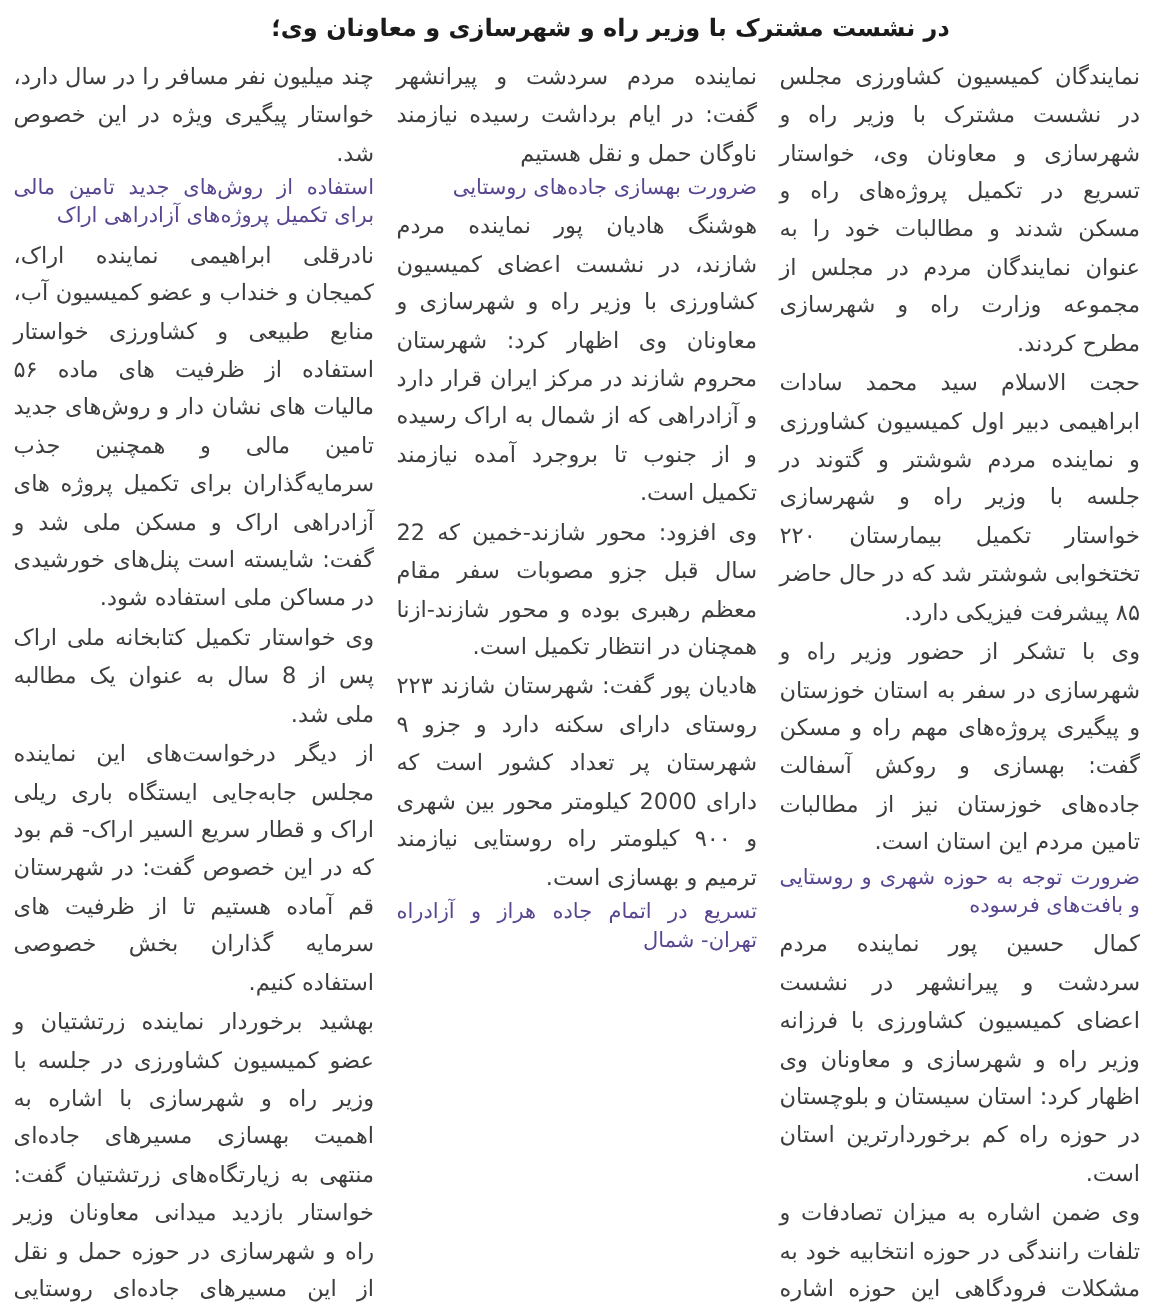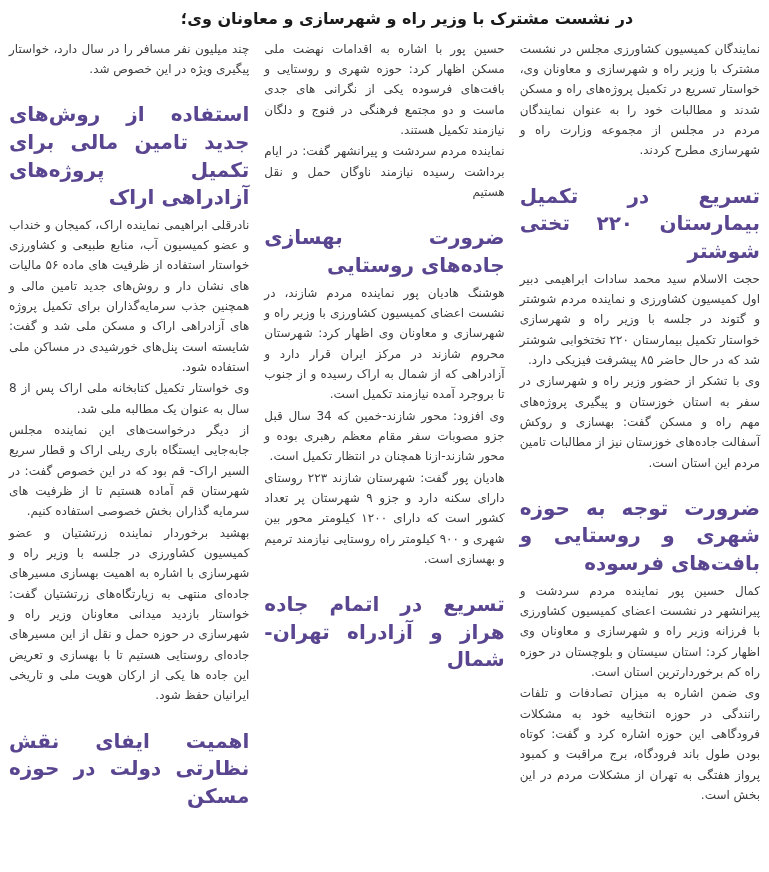--- a/index.html
+++ b/index.html
@@ -16,53 +16,51 @@
     text-align:center;font-weight:800;font-size:31px;line-height:1.33;
     color:#0f0f0f;margin:3px 14px 4px;letter-spacing:-0.5px;
   }
   .headline .hl-line{display:block;}
   .columns{
     direction:rtl;display:grid;grid-template-columns:repeat(3,1fr);
     column-gap:15px;padding:9px 9px 0;box-sizing:border-box;
   }
   .col{min-width:0;}
   .para{
-    font-size:12px;line-height:1.695;text-align:justify;
+    font-size:15px;line-height:1.695;text-align:justify;
     color:#3e3e40;margin:0 0 1px;
   }
   .sec-heading{
-    font-size:20px;line-height:1.38;font-weight:700;
-    color:var(--heading-color,#5a4690);margin:22px 0 3px;text-align:justify;
+    font-size:14px;line-height:1.38;font-weight:400;
+    color:var(--heading-color,#5a4690);margin:1px 0 3px;text-align:justify;
   }
 </style>
 </head>
 <body>
 
 <div class="page">
   <header>
     <div class="kicker">در نشست مشترک با وزیر راه و شهرسازی و معاونان وی؛</div>
   </header>
 
   <main class="columns">
     <section class="col">
         <p class="para">نمایندگان کمیسیون کشاورزی مجلس در نشست مشترک با وزیر راه و شهرسازی و معاونان وی، خواستار تسریع در تکمیل پروژه‌های راه و مسکن شدند و مطالبات خود را به عنوان نمایندگان مردم در مجلس از مجموعه وزارت راه و شهرسازی مطرح کردند.</p>
-        <h3 class="sec-heading">تسریع در تکمیل بیمارستان ۲۲۰ تختی شوشتر</h3>
         <p class="para">حجت الاسلام سید محمد سادات ابراهیمی دبیر اول کمیسیون کشاورزی و نماینده مردم شوشتر و گتوند در جلسه با وزیر راه و شهرسازی خواستار تکمیل بیمارستان ۲۲۰ تختخوابی شوشتر شد که در حال حاضر ۸۵ پیشرفت فیزیکی دارد.</p>
         <p class="para">وی با تشکر از حضور وزیر راه و شهرسازی در سفر به استان خوزستان و پیگیری پروژه‌های مهم راه و مسکن گفت: بهسازی و روکش آسفالت جاده‌های خوزستان نیز از مطالبات تامین مردم این استان است.</p>
         <h3 class="sec-heading">ضرورت توجه به حوزه شهری و روستایی و بافت‌های فرسوده</h3>
         <p class="para">کمال حسین پور نماینده مردم سردشت و پیرانشهر در نشست اعضای کمیسیون کشاورزی با فرزانه وزیر راه و شهرسازی و معاونان وی اظهار کرد: استان سیستان و بلوچستان در حوزه راه کم برخوردارترین استان است.</p>
         <p class="para">وی ضمن اشاره به میزان تصادفات و تلفات رانندگی در حوزه انتخابیه خود به مشکلات فرودگاهی این حوزه اشاره کرد و گفت: کوتاه بودن طول باند فرودگاه، برج مراقبت و کمبود پرواز هفتگی به تهران از مشکلات مردم در این بخش است.</p>
       </section>
     <section class="col">
-        <p class="para">حسین پور با اشاره به اقدامات نهضت ملی مسکن اظهار کرد: حوزه شهری و روستایی و بافت‌های فرسوده یکی از نگرانی های جدی ماست و دو مجتمع فرهنگی در فنوج و دلگان نیازمند تکمیل هستند.</p>
         <p class="para">نماینده مردم سردشت و پیرانشهر گفت: در ایام برداشت رسیده نیازمند ناوگان حمل و نقل هستیم</p>
         <h3 class="sec-heading">ضرورت بهسازی جاده‌های روستایی</h3>
         <p class="para">هوشنگ هادیان پور نماینده مردم شازند، در نشست اعضای کمیسیون کشاورزی با وزیر راه و شهرسازی و معاونان وی اظهار کرد: شهرستان محروم شازند در مرکز ایران قرار دارد و آزادراهی که از شمال به اراک رسیده و از جنوب تا بروجرد آمده نیازمند تکمیل است.</p>
-        <p class="para">وی افزود: محور شازند-خمین که 34 سال قبل جزو مصوبات سفر مقام معظم رهبری بوده و محور شازند-ازنا همچنان در انتظار تکمیل است.</p>
-        <p class="para">هادیان پور گفت: شهرستان شازند ۲۲۳ روستای دارای سکنه دارد و جزو ۹ شهرستان پر تعداد کشور است که دارای ۱۲۰۰ کیلومتر محور بین شهری و ۹۰۰ کیلومتر راه روستایی نیازمند ترمیم و بهسازی است.</p>
+        <p class="para">وی افزود: محور شازند-خمین که 22 سال قبل جزو مصوبات سفر مقام معظم رهبری بوده و محور شازند-ازنا همچنان در انتظار تکمیل است.</p>
+        <p class="para">هادیان پور گفت: شهرستان شازند ۲۲۳ روستای دارای سکنه دارد و جزو ۹ شهرستان پر تعداد کشور است که دارای 2000 کیلومتر محور بین شهری و ۹۰۰ کیلومتر راه روستایی نیازمند ترمیم و بهسازی است.</p>
         <h3 class="sec-heading">تسریع در اتمام جاده هراز و آزادراه تهران- شمال</h3>
       </section>
     <section class="col">
         <p class="para">چند میلیون نفر مسافر را در سال دارد، خواستار پیگیری ویژه در این خصوص شد.</p>
         <h3 class="sec-heading">استفاده از روش‌های جدید تامین مالی برای تکمیل پروژه‌های آزادراهی اراک</h3>
         <p class="para">نادرقلی ابراهیمی نماینده اراک، کمیجان و خنداب و عضو کمیسیون آب، منابع طبیعی و کشاورزی خواستار استفاده از ظرفیت های ماده ۵۶ مالیات های نشان دار و روش‌های جدید تامین مالی و همچنین جذب سرمایه‌گذاران برای تکمیل پروژه های آزادراهی اراک و مسکن ملی شد و گفت: شایسته است پنل‌های خورشیدی در مساکن ملی استفاده شود.</p>
         <p class="para">وی خواستار تکمیل کتابخانه ملی اراک پس از 8 سال به عنوان یک مطالبه ملی شد.</p>
         <p class="para">از دیگر درخواست‌های این نماینده مجلس جابه‌جایی ایستگاه باری ریلی اراک و قطار سریع السیر اراک- قم بود که در این خصوص گفت: در شهرستان قم آماده هستیم تا از ظرفیت های سرمایه گذاران بخش خصوصی استفاده کنیم.</p>
         <p class="para">بهشید برخوردار نماینده زرتشتیان و عضو کمیسیون کشاورزی در جلسه با وزیر راه و شهرسازی با اشاره به اهمیت بهسازی مسیرهای جاده‌ای منتهی به زیارتگاه‌های زرتشتیان گفت: خواستار بازدید میدانی معاونان وزیر راه و شهرسازی در حوزه حمل و نقل از این مسیرهای جاده‌ای روستایی هستیم تا با بهسازی و تعریض این جاده ها یکی از ارکان هویت ملی و تاریخی ایرانیان حفظ شود.</p>
         <h3 class="sec-heading">اهمیت ایفای نقش نظارتی دولت در حوزه مسکن</h3>

